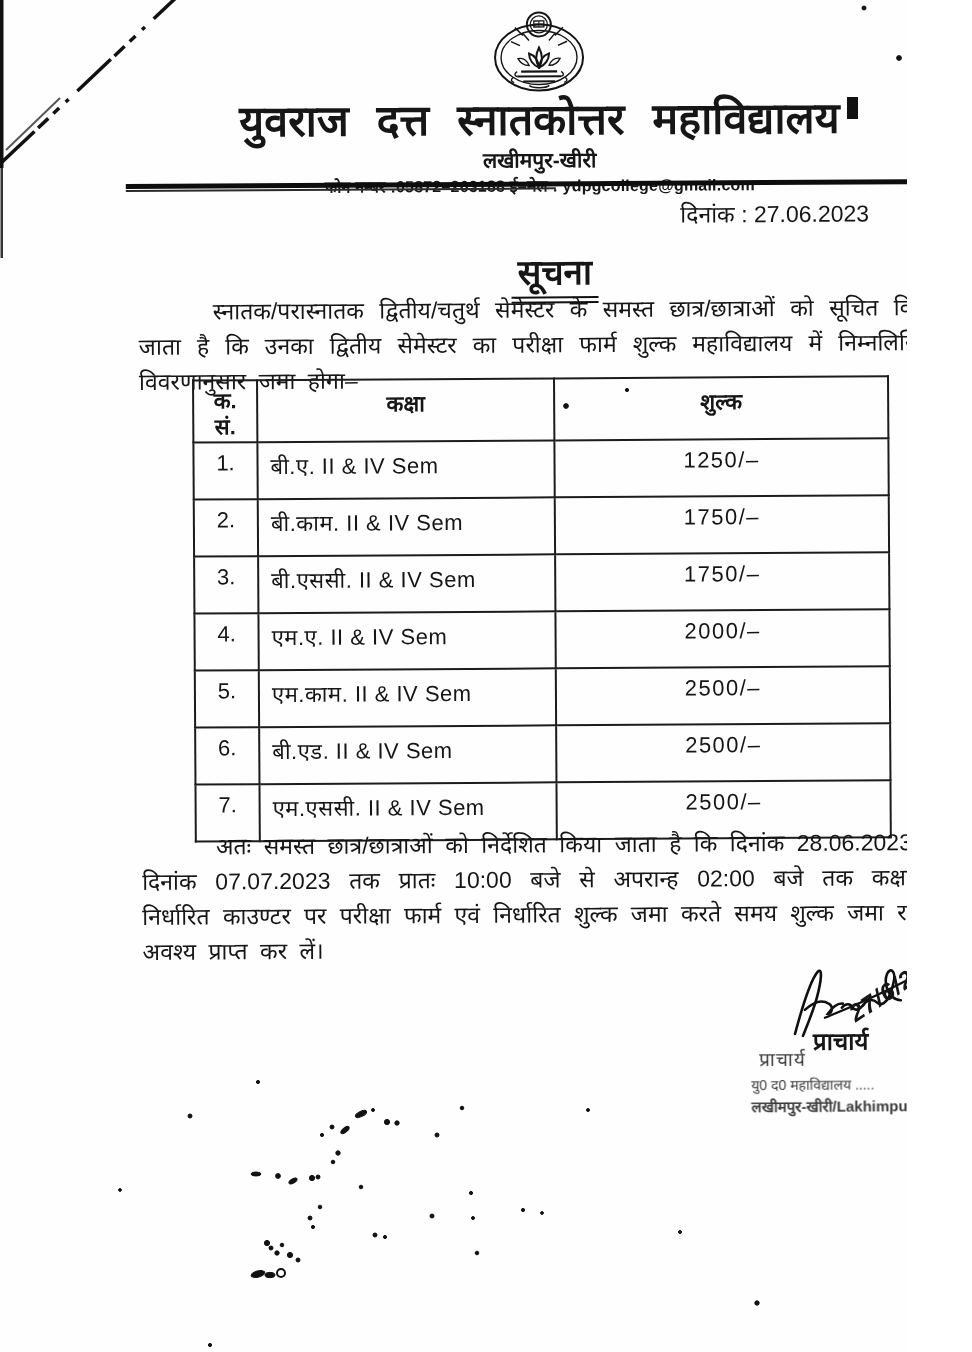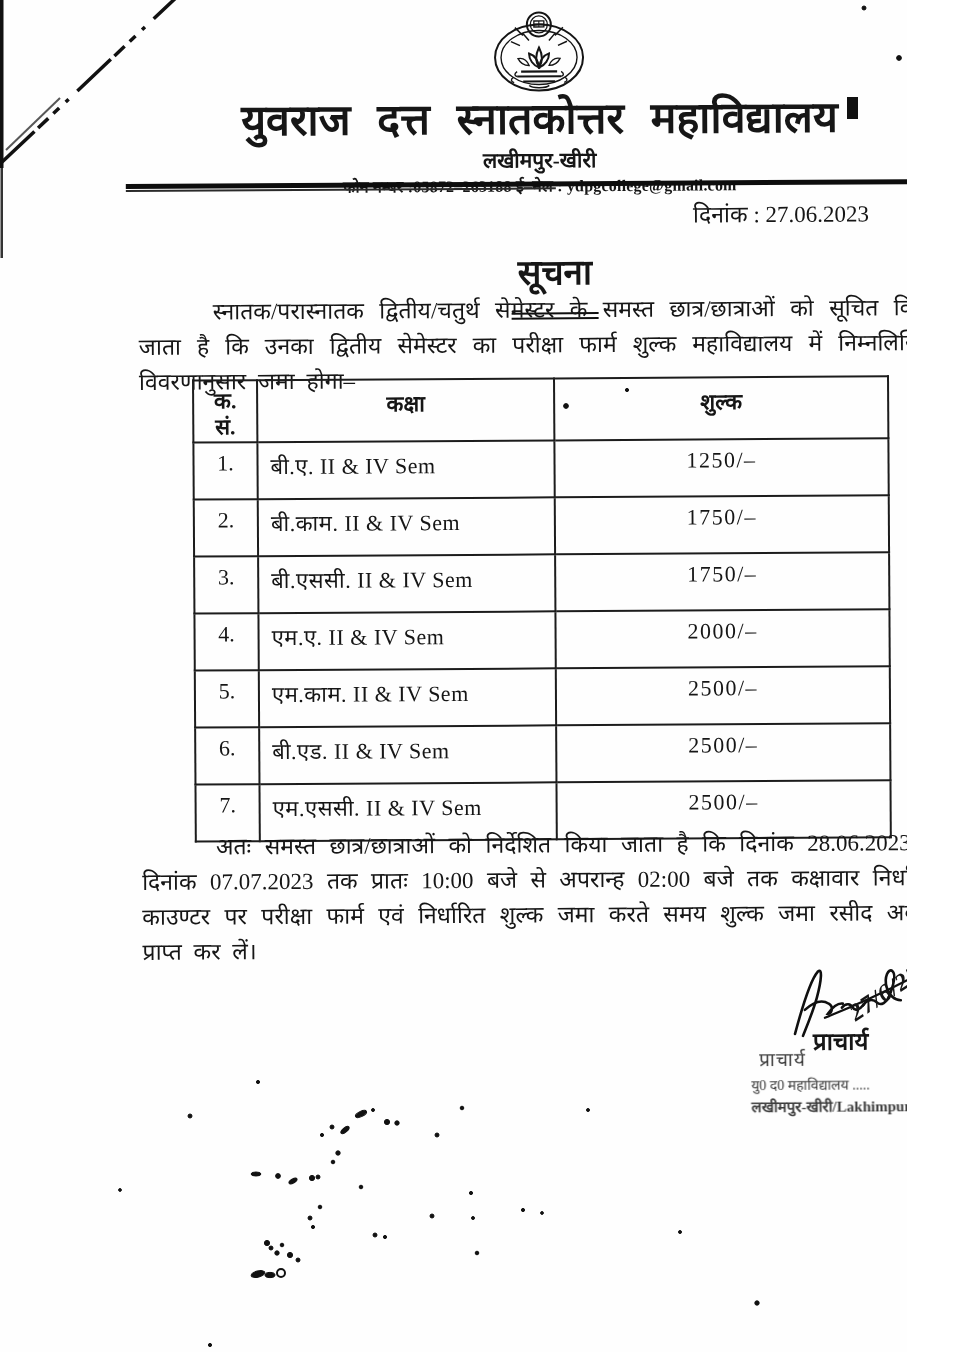--- a/index.html
+++ b/index.html
@@ -1,36 +1,36 @@
 <!DOCTYPE html>
 <html><head>
 <meta charset="utf-8">
 <style>
   html,body { margin:0; padding:0; background:#ffffff; }
   .page {
     position:relative; width:907px; height:1352px; background:#fefefe;
-    overflow:hidden; font-family:Liberation Serif, serif; color:#161616;
+    overflow:hidden; font-family:Liberation Sans, sans-serif; color:#161616;
   }
   .tilt { position:absolute; inset:0; transform:rotate(-0.35deg); transform-origin:50% 40%; }
 
   
   .letterhead { position:absolute; left:112px; top:10px; width:860px; text-align:center; }
   .logo-wrap { height:86px; }
   .college-name { font-size:43px; font-weight:bold; line-height:48px; word-spacing:16px; letter-spacing:0px; white-space:nowrap; }
   .city { font-size:21px; font-weight:bold; margin-top:2px; }
   .contact { font-size:16px; font-weight:bold; margin-top:1px; letter-spacing:0.2px; }
   .head-rule  { position:absolute; left:128px; top:182px; width:844px; height:5px; background:#0d0d0d; }
   .head-rule2 { position:absolute; left:128px; top:188px; width:430px; height:2px; background:#2a2a2a; }
 
   
   .date-line { position:absolute; top:199px; right:36px; font-size:23px; font-weight:500; }
 
   
   .notice-head-row { position:absolute; left:112px; top:248px; width:860px; text-align:center; }
-  .notice-head { display:inline-block; font-size:35px; font-weight:bold; padding:0 6px 18px 6px; border-bottom:7px double #101010;margin-left:29px; }
+  .notice-head { display:inline-block; font-size:35px; font-weight:bold; padding:0 6px 2px 6px; border-bottom:7px double #101010;margin-left:29px; }
 
   
   .para { position:absolute; left:140px; width:798px; font-size:23px; line-height:35px;
           text-align:justify; text-indent:74px; word-spacing:6px; }
   .para1 { top:293px; }
   .para2 { top:828px; }
 
   
   table.fee { position:absolute; left:193px; top:378px; width:695px; border-collapse:collapse;
               table-layout:fixed; font-size:22px; }

